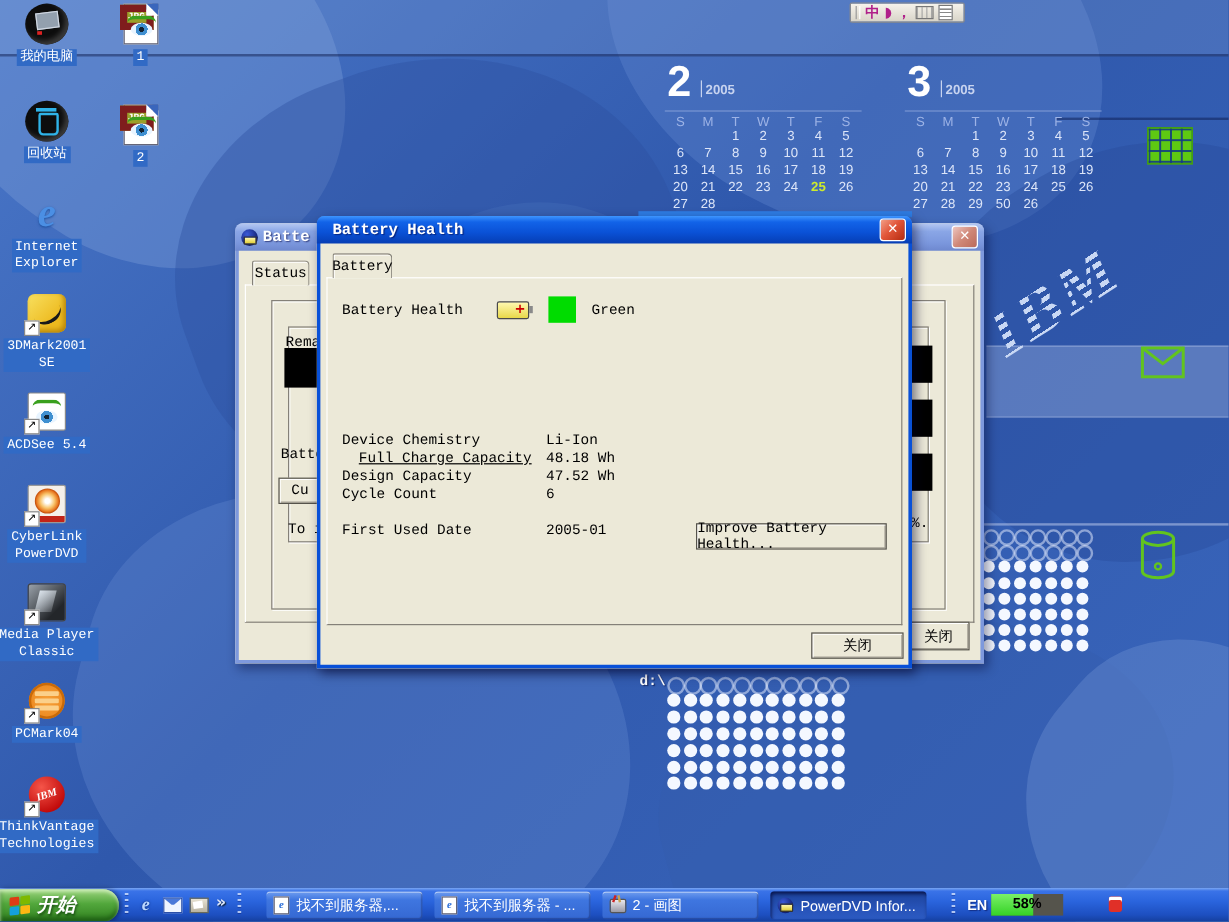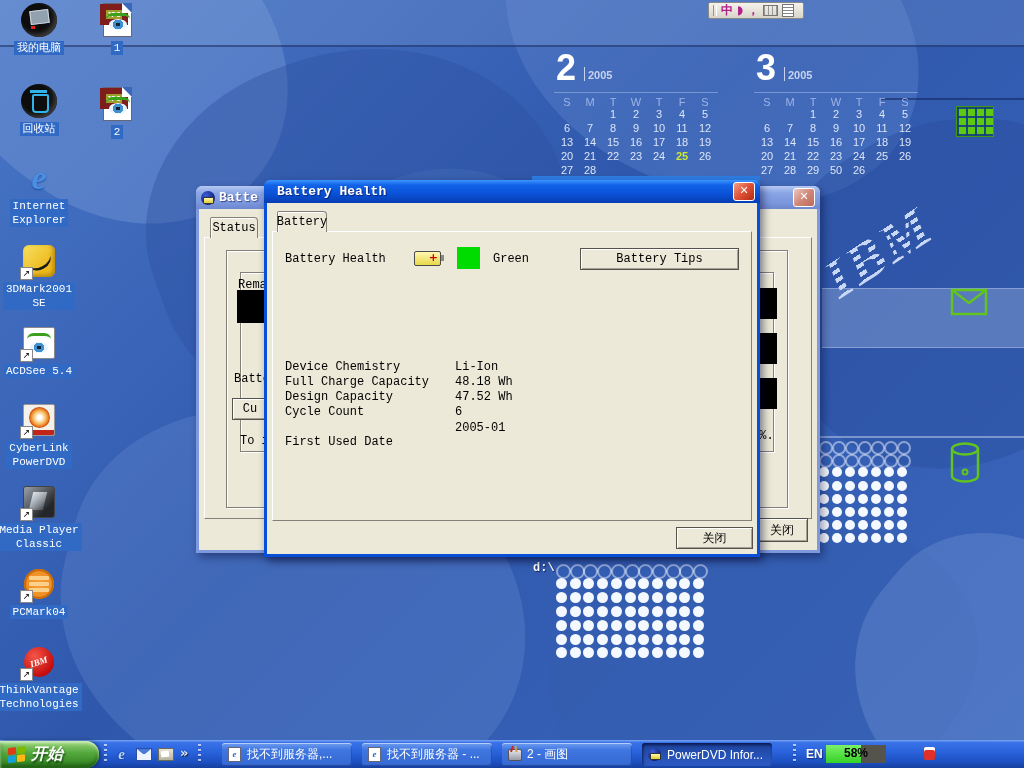--- a/index.html
+++ b/index.html
@@ -539,38 +539,38 @@
         <span>Battery</span>
       </div>
     <div class="tabpage" style="left:8px;top:51px;width:478px;height:288px;background:#ece9d8"></div>
 
     <div class="dtext" style="left:21px;top:72px;z-index:2">Battery Health</div>
     <div class="batt-ico" style="left:150px;top:71px;z-index:2">
         <span class="plus">+</span>
       </div>
     <div class="health-square" id="health-square" style="left: 193px; top: 67px; z-index: 2; background: rgb(0, 220, 0);"></div>
     <div class="dtext" style="left:229px;top:72px;z-index:2">Green</div>
-    <div class="cbtn" style="left:316px;top:68px;width:159px;height:22px;z-index:2">
-        <span>Battery Tips</span>
-      </div>
 
 
     <div id="dlg-rows">
         <div class="dtext" style="left: 21px; top: 180px; z-index: 2;">Device Chemistry</div>
         <div class="dtext" style="left: 191px; top: 180px; z-index: 2;">Li-Ion</div>
-        <div class="dtext" style="left: 21px; top: 195px; z-index: 2;">Full Charge Capacity</div>
+        <div class="dtext" style="left: 35px; top: 195px; z-index: 2; text-decoration: underline;">Full Charge Capacity</div>
         <div class="dtext" style="left: 191px; top: 195px; z-index: 2;">48.18 Wh</div>
         <div class="dtext" style="left: 21px; top: 210px; z-index: 2;">Design Capacity</div>
         <div class="dtext" style="left: 191px; top: 210px; z-index: 2;">47.52 Wh</div>
         <div class="dtext" style="left: 21px; top: 225px; z-index: 2;">Cycle Count</div>
         <div class="dtext" style="left: 191px; top: 225px; z-index: 2;">6</div>
         <div class="dtext" style="left: 21px; top: 255px; z-index: 2;">First Used Date</div>
-        <div class="dtext" style="left: 191px; top: 241px; z-index: 2;">2005-01</div>
-      </div>
-
+        <div class="dtext" style="left: 191px; top: 255px; z-index: 2;">2005-01</div>
+      </div>
+
+    <div class="cbtn" style="left:316px;top:256px;width:159px;height:22px;z-index:2">
+        <span>Improve Battery Health...</span>
+      </div>
     <div class="cbtn" style="left:412px;top:347px;width:77px;height:22px;z-index:2">
         <span>关闭</span>
       </div>
   </div>
 
   <div id="ime-bar">
     <span class="ime-grip"></span>
     <span class="ime-glyph">中</span>
     <span class="ime-glyph">◗</span>
     <span class="ime-glyph">，</span>

